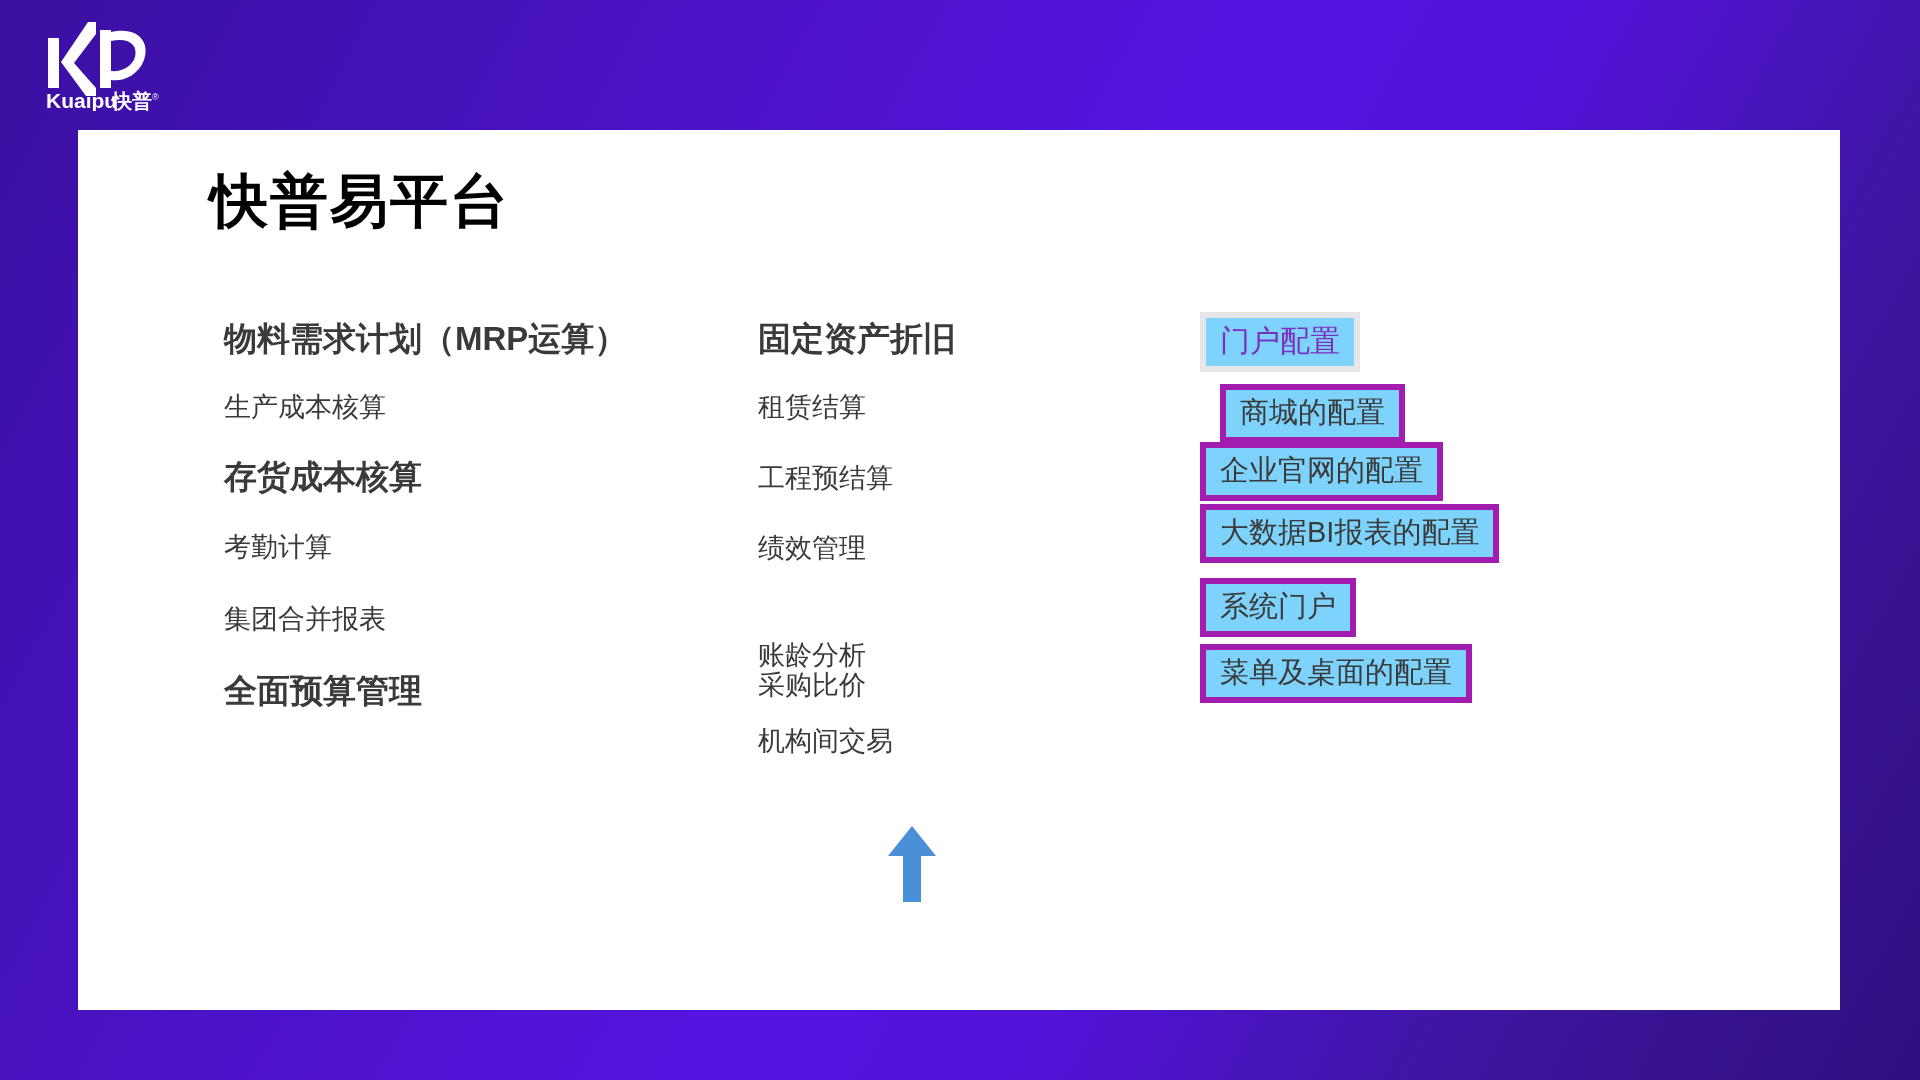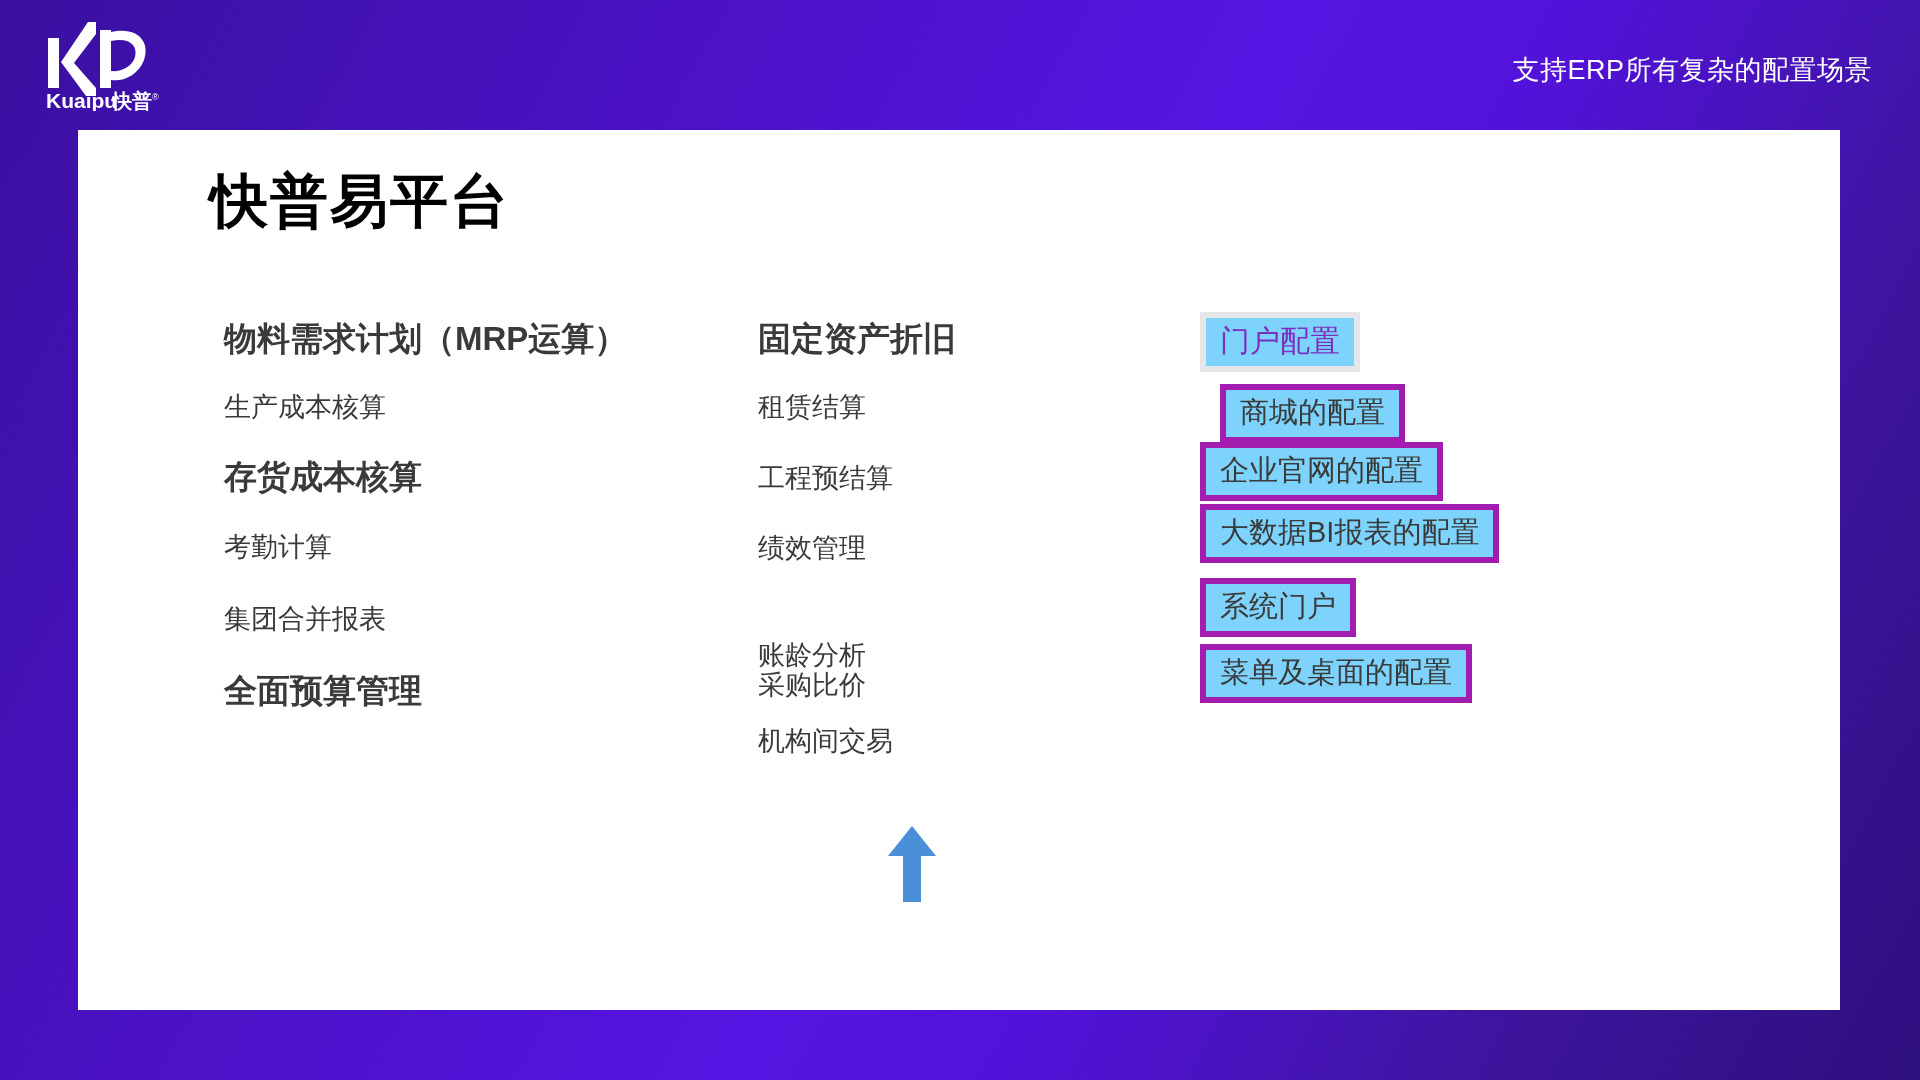--- a/index.html
+++ b/index.html
@@ -127,21 +127,20 @@
       <rect x="56" y="14" width="11" height="58" fill="#ffffff"></rect>
 
       <path d="M67 16 C96 10 106 28 100 44 C94 60 78 66 67 64 L67 55 C77 56 88 51 91 41 C94 30 86 21 67 25 Z" fill="#ffffff"></path>
 
       <text x="2" y="92" font-family="Liberation Sans, sans-serif" font-size="21" font-weight="700" fill="#ffffff">Kuaipu</text>
       <text x="68" y="92" font-family="Liberation Sans, sans-serif" font-size="20" font-weight="700" fill="#ffffff">快普</text>
       <text x="108" y="84" font-family="Liberation Sans, sans-serif" font-size="9" fill="#ffffff">®</text>
     </svg>
   </div>
 
-  <div id="header-title">支持ERP所有复杂的配置场景</div>
 
   <div id="card">
 
     <div id="page-title">快普易平台</div>
 
     <div id="col1" class="column">
       <div class="row" style="top:0px;">
         <span class="item lg">物料需求计划</span><span class="item lg paren">（MRP运算）</span>
       </div>
       <div class="row" style="top:72px;">

